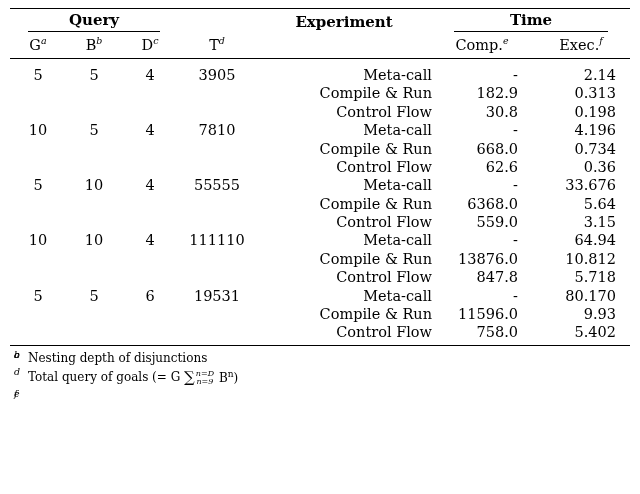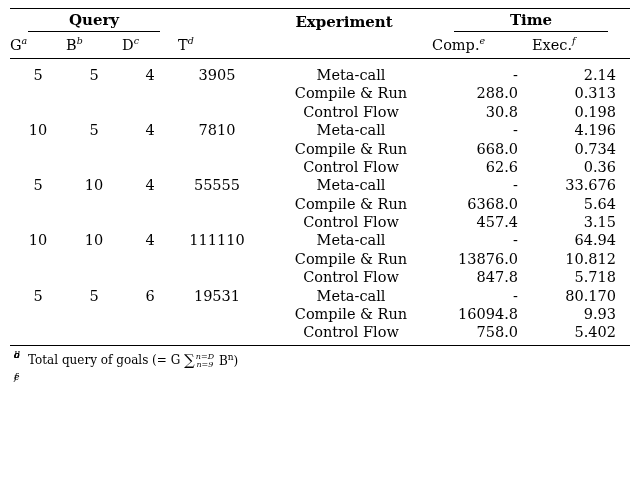--- a/index.html
+++ b/index.html
@@ -43,21 +43,21 @@
     padding: 2px 0 1px 0;
   }
   .grp-head .sub-rule {
     display: block;
     border-bottom: 1px solid #000;
     width: 78%;
     margin: 2px auto 0 auto;
     height: 0;
   }
   .col-head {
-    text-align: left;
+    text-align: center;
     font-size: 14.5px;
     padding: 2px 0 5px 0;
     font-weight: normal;
   }
   .col-head sup, .grp-head sup {
     font-size: 9.5px;
     font-style: italic;
     vertical-align: super;
   }
   td.num {
@@ -65,21 +65,21 @@
     font-size: 14.5px;
     padding: 1.2px 0;
   }
   td.rnum {
     text-align: right;
     font-size: 14.5px;
     padding: 1.2px 0;
     padding-right: 14px;
   }
   td.exp {
-    text-align: center;
+    text-align: right;
     font-size: 14.5px;
     padding: 1.2px 0 1.2px 14px;
   }
   .spacer-row td { height: 7px; padding: 0; }
   .notes {
     margin-top: 4px;
     font-size: 12px;
     line-height: 1.42;
   }
   .notes div {
@@ -174,21 +174,21 @@
           <td class="exp">Meta-call</td>
           <td class="rnum">-</td>
           <td class="rnum">2.14</td>
         </tr>
         <tr>
           <td class="num"></td>
           <td class="num"></td>
           <td class="num"></td>
           <td class="num"></td>
           <td class="exp">Compile &amp; Run</td>
-          <td class="rnum">288.0</td>
+          <td class="rnum">182.9</td>
           <td class="rnum">0.313</td>
         </tr>
         <tr>
           <td class="num"></td>
           <td class="num"></td>
           <td class="num"></td>
           <td class="num"></td>
           <td class="exp">Control Flow</td>
           <td class="rnum">30.8</td>
           <td class="rnum">0.198</td>
@@ -237,21 +237,21 @@
           <td class="exp">Compile &amp; Run</td>
           <td class="rnum">6368.0</td>
           <td class="rnum">5.64</td>
         </tr>
         <tr>
           <td class="num"></td>
           <td class="num"></td>
           <td class="num"></td>
           <td class="num"></td>
           <td class="exp">Control Flow</td>
-          <td class="rnum">457.4</td>
+          <td class="rnum">559.0</td>
           <td class="rnum">3.15</td>
         </tr>
         <tr>
           <td class="num">10</td>
           <td class="num">10</td>
           <td class="num">4</td>
           <td class="num">111110</td>
           <td class="exp">Meta-call</td>
           <td class="rnum">-</td>
           <td class="rnum">64.94</td>
@@ -282,39 +282,39 @@
           <td class="exp">Meta-call</td>
           <td class="rnum">-</td>
           <td class="rnum">80.170</td>
         </tr>
         <tr>
           <td class="num"></td>
           <td class="num"></td>
           <td class="num"></td>
           <td class="num"></td>
           <td class="exp">Compile &amp; Run</td>
-          <td class="rnum">16094.8</td>
+          <td class="rnum">11596.0</td>
           <td class="rnum">9.93</td>
         </tr>
         <tr>
           <td class="num"></td>
           <td class="num"></td>
           <td class="num"></td>
           <td class="num"></td>
           <td class="exp">Control Flow</td>
           <td class="rnum">758.0</td>
           <td class="rnum">5.402</td>
         </tr>
       </tbody>
   </table>
 
   <hr class="thick" style="margin-top:4px">
 
   <div class="notes" id="notes">
       <div><span class="mark">a</span></div>
       <div><span class="mark">b</span></div>
-      <div><span class="mark">c</span></div>
+      <div><span class="mark">c</span><span>Nesting depth of disjunctions</span></div>
       <div><span class="mark">d</span><span>Total query of goals (= G </span><span class="sig">∑</span><span class="frac italic"><span style="display:block">n=D</span><span style="display:block">n=9</span></span><span> B<sup style="font-size:9px">n</sup>)</span></div>
       <div><span class="mark">e</span></div>
       <div><span class="mark">f</span></div>
     </div>
 
 </div>
 
 </body></html>

